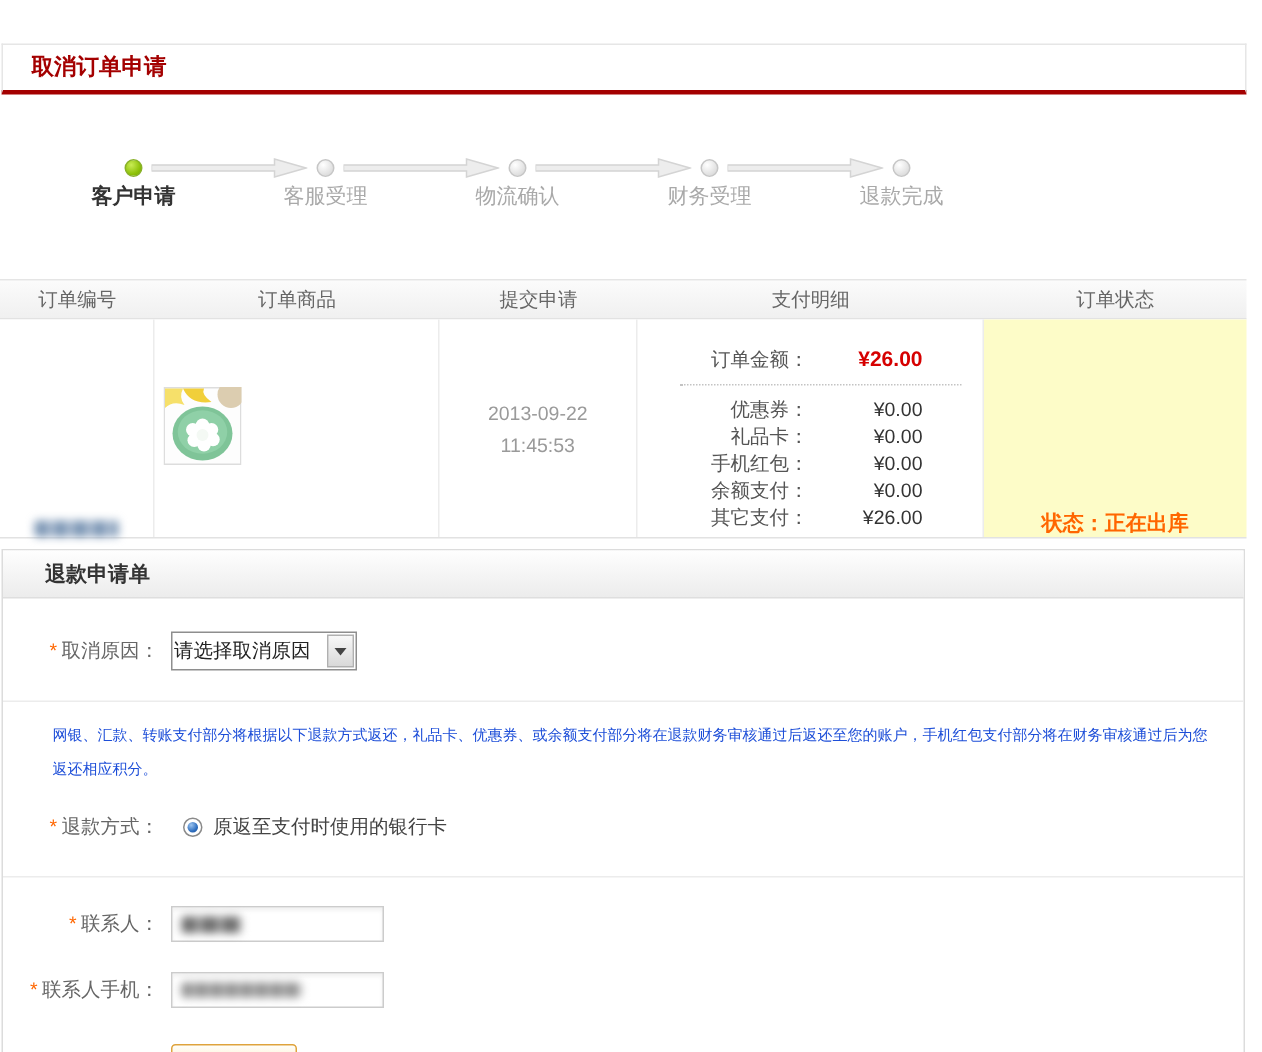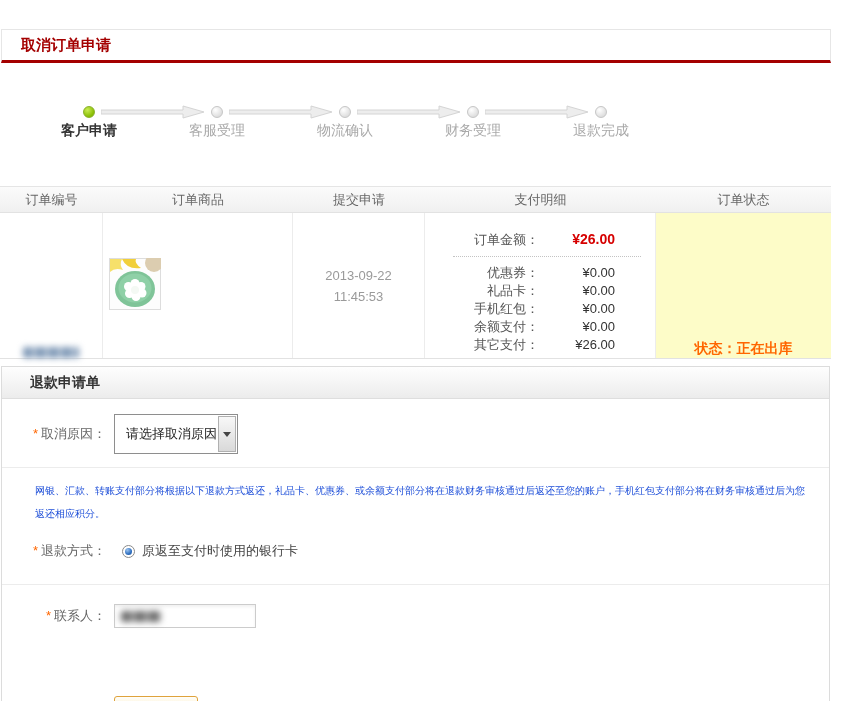--- a/index.html
+++ b/index.html
@@ -57,22 +57,22 @@
   .flabel { width:104px; text-align:right; }
   .req { color:#f60; margin-right:3px; }
   .row-reason { top:22px; height:26px; }
   .divider { position:absolute; left:0; right:0; border-top:1px solid #ececec; }
   .dv1 { top:68px; } .dv2 { top:185px; }
   .notice { position:absolute; top:80px; left:33px; right:20px; color:#1d4ed8; line-height:23px; font-size:10px; }
   .row-method { top:143px; height:18px; }
   .row-contact { top:205px; height:24px; }
   .row-phone { top:249px; height:24px; }
 
-  .select { margin-left:8px; width:124px; height:40px; box-sizing:border-box; border:1px solid #8e8e8e;
-    background:#fff; display:flex; align-items:center; position:relative; font-size:13px; color:#222; padding-left:11px; }
+  .select { margin-left:8px; width:124px; height:26px; box-sizing:border-box; border:1px solid #8e8e8e;
+    background:#fff; display:flex; align-items:center; position:relative; font-size:13px; color:#222; padding-left:1px; }
   .select-btn { position:absolute; right:1px; top:1px; bottom:1px; width:18px; box-sizing:border-box;
     background:linear-gradient(#f8f8f8,#d9d9d9); border:1px solid #b0b0b0;
     display:flex; align-items:center; justify-content:center; }
   .caret { width:0; height:0; border-left:4px solid transparent; border-right:4px solid transparent; border-top:5px solid #444; }
 
   .radio { margin-left:16px; width:13px; height:13px; border-radius:50%; box-sizing:border-box;
     border:1px solid #8a8a8a; background:#fff; position:relative; flex:none; }
   .radio::after { content:""; position:absolute; left:2px; top:2px; width:7px; height:7px; border-radius:50%;
     background:radial-gradient(circle at 35% 30%, #9cc4ef, #2f6fc0 60%, #1d4f92); }
   .method-text { margin-left:7px; color:#444; }
@@ -224,19 +224,27 @@
 
       <div class="frow row-contact">
         <div class="flabel">
           <span class="req">*</span><span>联系人：</span>
         </div>
         <div class="tinput">
           <span class="redact-name"></span>
         </div>
       </div>
 
+      <div class="frow row-phone">
+        <div class="flabel">
+          <span class="req">*</span><span>联系人手机：</span>
+        </div>
+        <div class="tinput">
+          <span class="redact-phone"></span>
+        </div>
+      </div>
 
       <button class="submit">提交申请</button>
 
     </div>
   </div>
 
 </div>
 
 </body></html>

